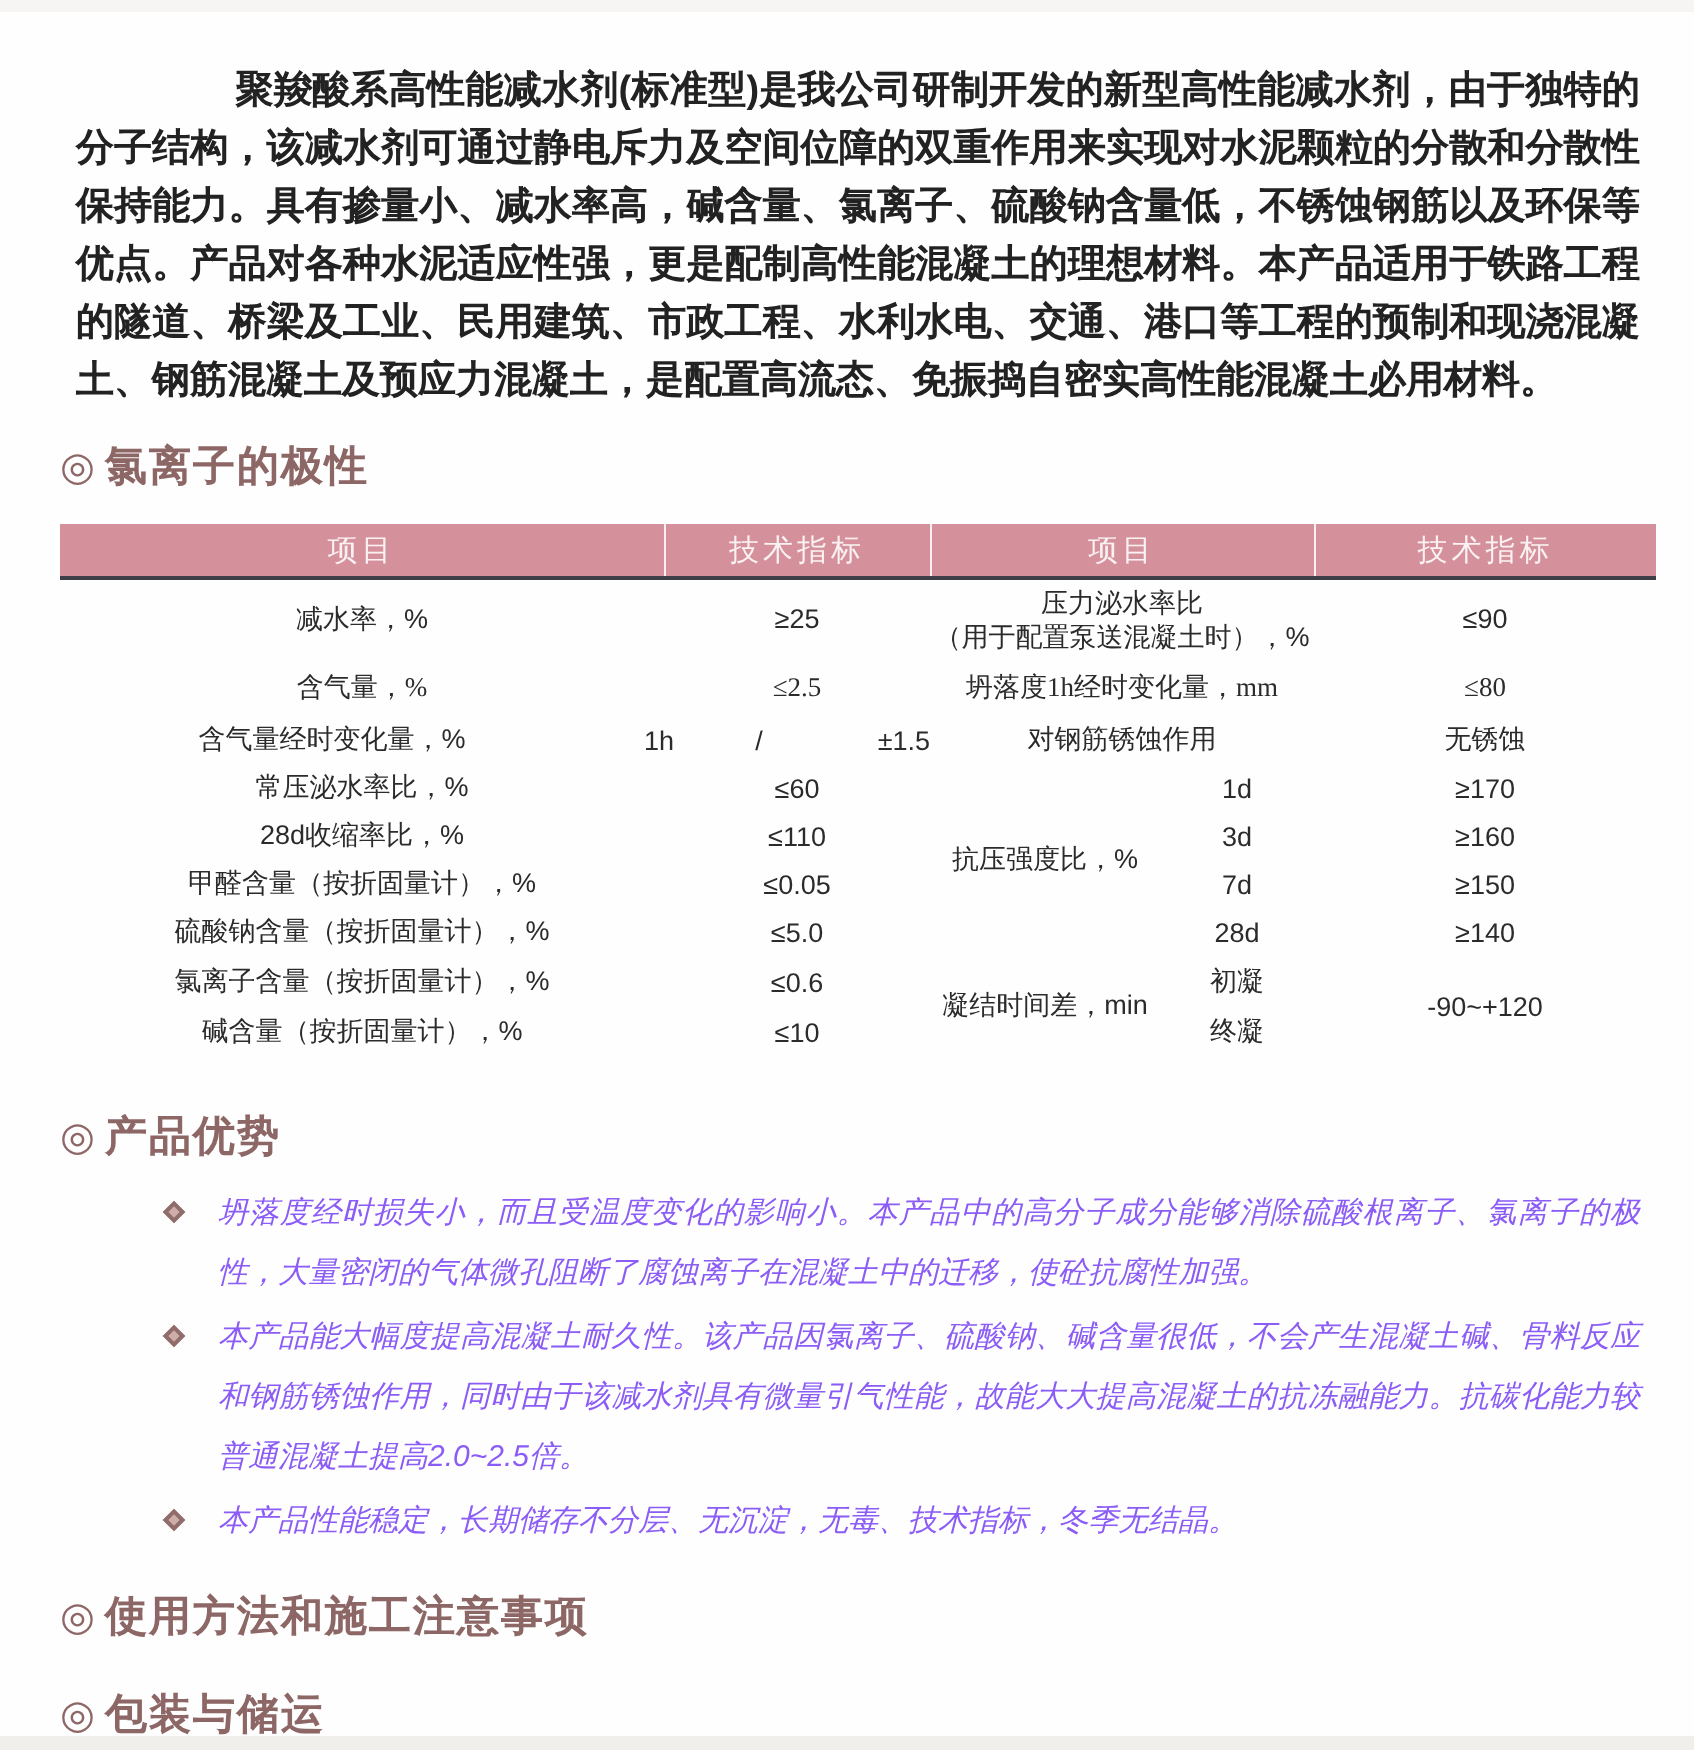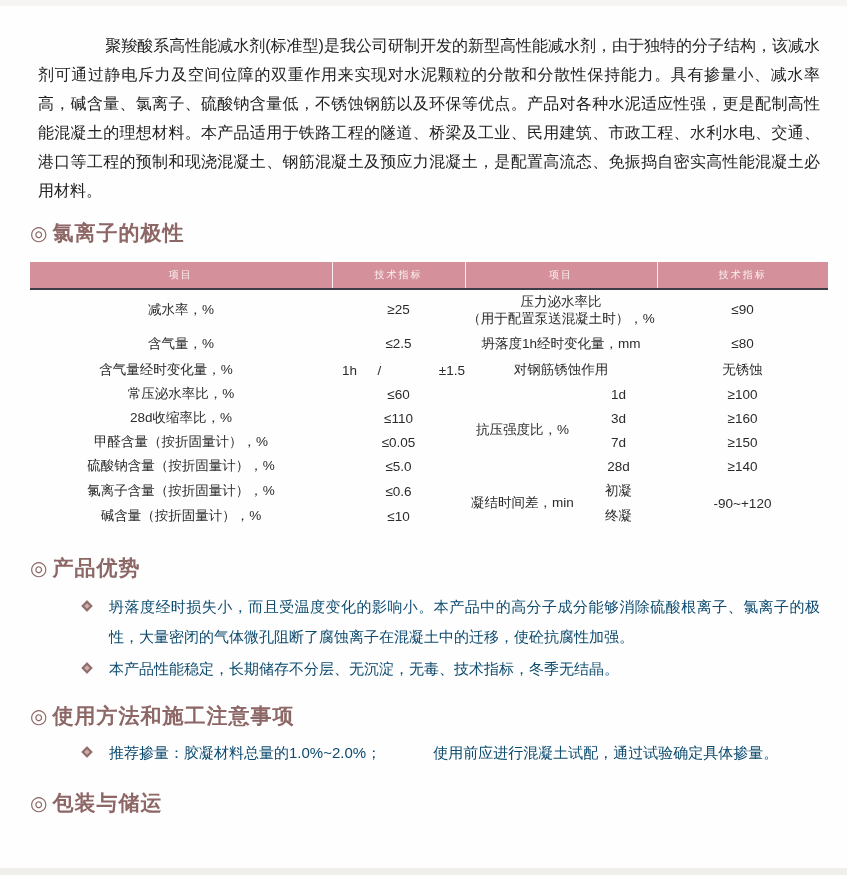--- a/index.html
+++ b/index.html
@@ -13,25 +13,26 @@
     overflow: hidden;
     padding: 0 27px 0 30px;
     color: #2d2d2d;
   }
   .scan-edge-top { position:absolute; top:0; left:0; right:0; height:6px; background:#f6f5f3; }
   .scan-edge-bottom { position:absolute; bottom:0; left:0; right:0; height:7px; background:#f1efec; }
 
   .intro {
     margin: 31px 0 0 8px;
     width: 782px;
-    font-size: 16px;
+    font-size: 19px;
     line-height: 29px;
     text-indent: 4.2em;
     color: #222222;
     text-align: justify;
+    font-weight: bold;
   }
 
   .sec {
     display: flex;
     align-items: center;
     font-size: 21px;
     font-weight: 700;
     color: #8d6766;
     letter-spacing: 1px;
   }
@@ -50,54 +51,55 @@
     margin-top: 15px;
     border-collapse: collapse;
     table-layout: fixed;
     width: 798px;
   }
   table.perf thead th {
     height: 27px;
     background: #d5919b;
     color: #faf1f2;
     font-weight: 400;
-    font-size: 10px;
+    font-size: 15px;
     letter-spacing: 2px;
     border-bottom: 2px solid #3e3e49;
     border-left: 1.5px solid rgba(255,255,255,0.85);
   }
   table.perf thead th:first-child { border-left: none; }
   table.perf td {
     text-align: center;
     vertical-align: middle;
     font-size: 13.5px;
     color: #2b2b2b;
     height: 24px;
     padding: 0;
   }
   tr.r1 td { height: 40px; }
-  tr.r2 td { height: 29px; }
+  tr.r2 td { height: 29px; font-family: Liberation Serif, serif; }
   tr.r8 td { height: 26px; }
   .twoline { line-height: 17px; font-size: 13px; }
   .twoline span { display: block; }
   .splitcell { display: flex; align-items: center; width: 435px; }
   .splitcell .sc-label { flex: 0 0 272px; text-align: center; }
-  .splitcell .sc-sub   { flex: 0 0 55px;  text-align: right; }
+  .splitcell .sc-sub   { flex: 0 0 55px;  text-align: center; }
   .splitcell .sc-slash { flex: 0 0 45px;  text-align: center; }
   .splitcell .sc-val   { flex: 0 0 63px;  text-align: right; }
 
   ul.bullets { list-style: none; padding-left: 52px; }
   ul.bullets li {
     display: flex;
     align-items: flex-start;
     font-size: 15px;
     line-height: 30px;
-    color: #0c4a6e;
+    color: #8b5cf6;
     margin-bottom: 2px;
     text-align: justify;
+    font-style: italic;
   }
   ul.adv { margin-top: 10px; }
   ul.usage-list { margin-top: 8px; }
   .diamond {
     flex: 0 0 auto;
     width: 8px; height: 8px;
     border: 2px solid #8f6d6b;
     background: #cfadab;
     transform: rotate(45deg);
     margin: 10px 18px 0 1px;
@@ -160,21 +162,21 @@
           </div>
         </td>
         <td colspan="2">对钢筋锈蚀作用</td>
         <td>无锈蚀</td>
       </tr>
       <tr>
         <td>常压泌水率比，%</td>
         <td>≤60</td>
         <td rowspan="4">抗压强度比，%</td>
         <td>1d</td>
-        <td>≥100</td>
+        <td>≥170</td>
       </tr>
       <tr>
         <td>28d收缩率比，%</td>
         <td>≤110</td>
         <td>3d</td>
         <td>≥160</td>
       </tr>
       <tr>
         <td>甲醛含量（按折固量计），%</td>
         <td>≤0.05</td>
@@ -206,37 +208,32 @@
     <span class="marker">◎</span>
     <span>产品优势</span>
   </h2>
   <ul class="bullets adv">
     <li>
       <span class="diamond"></span>
       <span class="li-text">坍落度经时损失小，而且受温度变化的影响小。本产品中的高分子成分能够消除硫酸根离子、氯离子的极性，大量密闭的气体微孔阻断了腐蚀离子在混凝土中的迁移，使砼抗腐性加强。</span>
     </li>
     <li>
       <span class="diamond"></span>
+      <span class="li-text">本产品能大幅度提高混凝土耐久性。该产品因氯离子、硫酸钠、碱含量很低，不会产生混凝土碱、骨料反应和钢筋锈蚀作用，同时由于该减水剂具有微量引气性能，故能大大提高混凝土的抗冻融能力。抗碳化能力较普通混凝土提高2.0~2.5倍。</span>
+    </li>
+    <li>
+      <span class="diamond"></span>
       <span class="li-text">本产品性能稳定，长期储存不分层、无沉淀，无毒、技术指标，冬季无结晶。</span>
     </li>
   </ul>
 
   <h2 class="sec sec-usage">
     <span class="marker">◎</span>
     <span>使用方法和施工注意事项</span>
   </h2>
-  <ul class="bullets usage-list">
-    <li>
-      <span class="diamond"></span>
-      <span class="li-text">
-        <span>推荐掺量：胶凝材料总量的1.0%~2.0%；</span>
-        <span class="usage-note">使用前应进行混凝土试配，通过试验确定具体掺量。</span>
-      </span>
-    </li>
-  </ul>
 
   <h2 class="sec sec-packaging">
     <span class="marker">◎</span>
     <span>包装与储运</span>
   </h2>
 
   <div class="scan-edge-bottom"></div>
 </div>
 
 </body></html>

